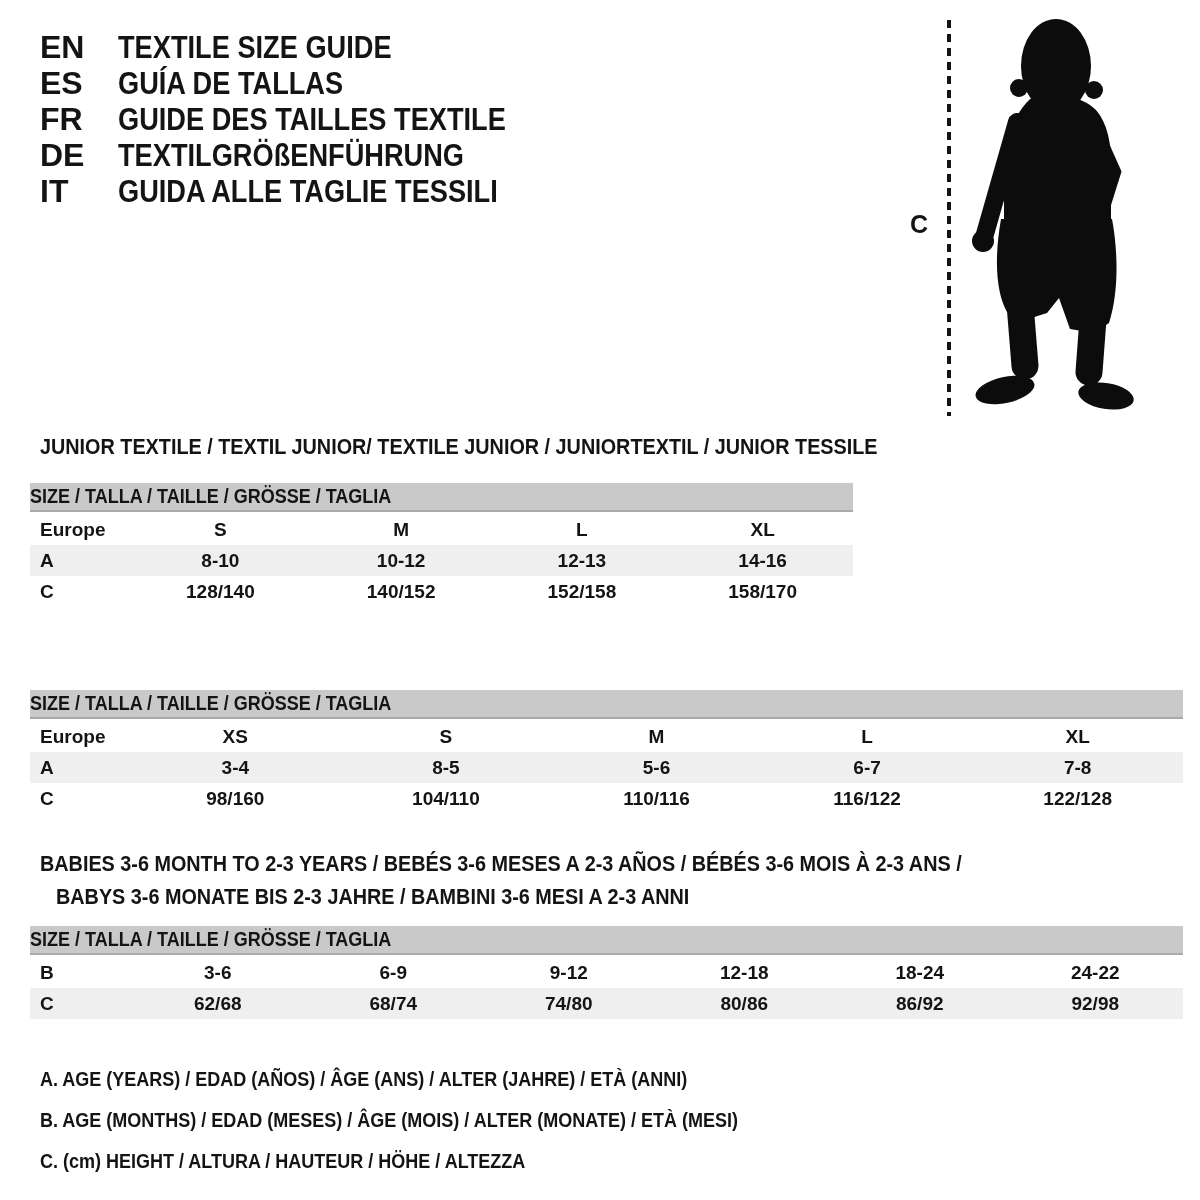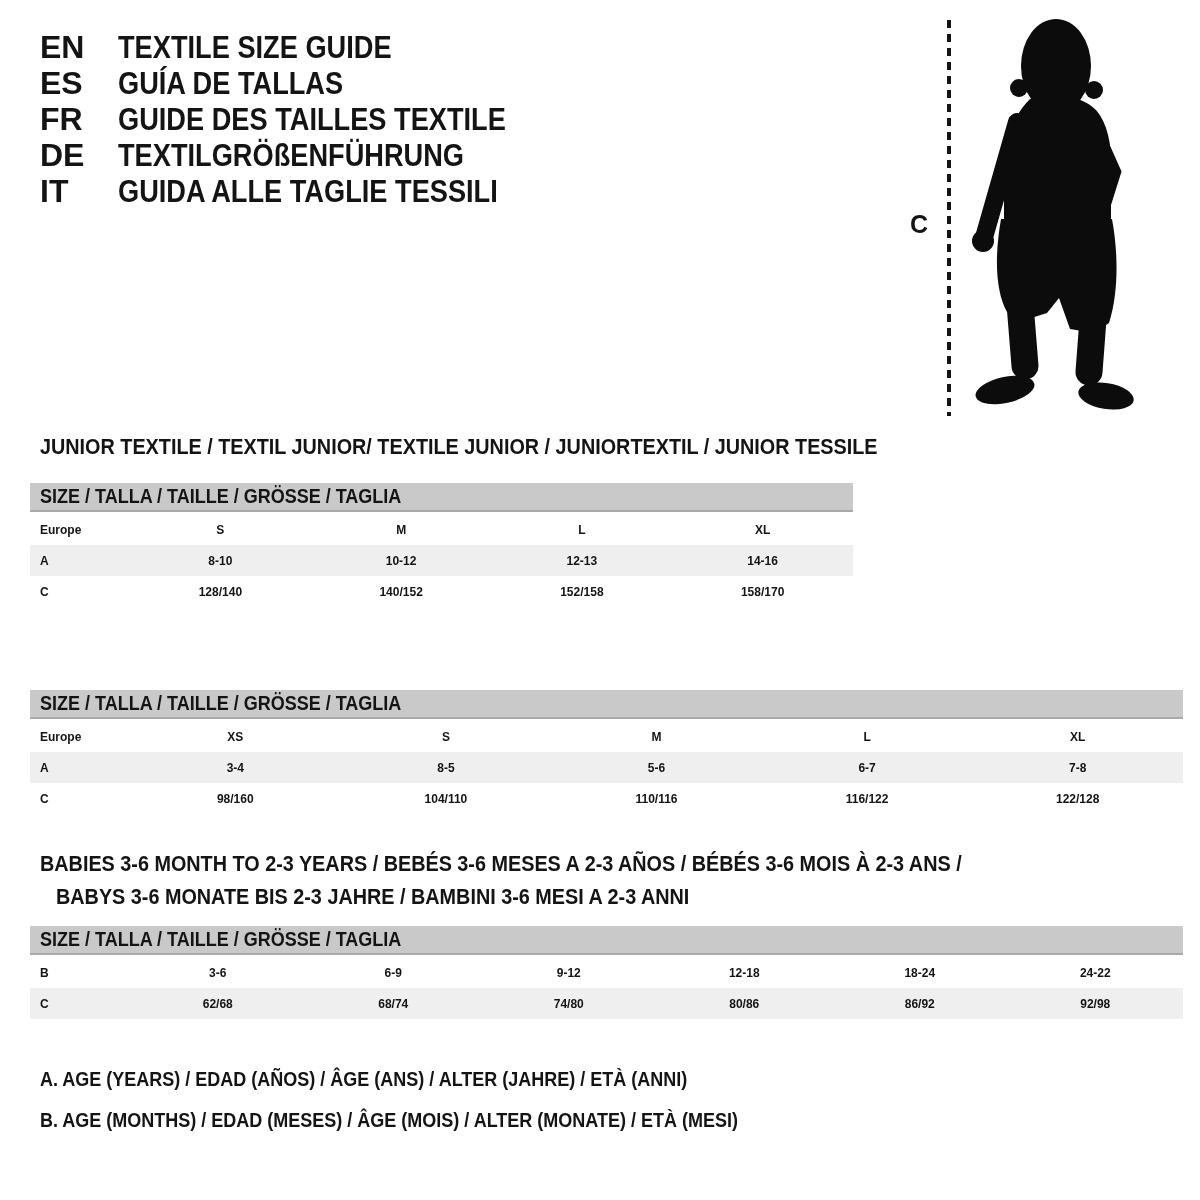--- a/index.html
+++ b/index.html
@@ -28,23 +28,23 @@
 
   
   .sec-title { font-size:22px; line-height:26px; }
   .sub { font-size:13px; vertical-align:-3px; }
 
   
   .stable { box-sizing:border-box; }
   .band {
     box-sizing:border-box; height:29px; background:#c9c9c9;
     border-bottom:2px solid #a9a9a9; margin-bottom:2px;
-    display:flex; align-items:center; padding-left:10px; font-size:20px;
+    display:flex; align-items:center; font-size:20px;
   }
-  .trow { display:flex; height:31px; align-items:center; font-size:12px; }
+  .trow { display:flex; height:31px; align-items:center; font-size:19px; }
   .trow.alt { background:#efefef; }
   .tlabel { flex:0 0 90px; width:90px; padding-left:10px; text-align:left; }
   .tcell { flex:1; text-align:center; }
 
   
   .legend-line { font-size:20px; height:41px; display:flex; }
 </style>
 </head>
 <body>
 
@@ -186,15 +186,18 @@
     </div>
   </div>
 
   <div class="abs" style="left:40px; top:1068px;">
     <div class="legend-line">
       <span class="cond">A. AGE (YEARS) / EDAD (AÑOS) / ÂGE (ANS) / ALTER (JAHRE) / ETÀ (ANNI)</span>
     </div>
     <div class="legend-line">
       <span class="cond">B. AGE (MONTHS) / EDAD (MESES) / ÂGE (MOIS) / ALTER (MONATE) / ETÀ (MESI)</span>
     </div>
+    <div class="legend-line">
+      <span class="cond">C. (cm) HEIGHT / ALTURA / HAUTEUR / HÖHE / ALTEZZA</span>
+    </div>
   </div>
 
 </div>
 
 </body></html>

